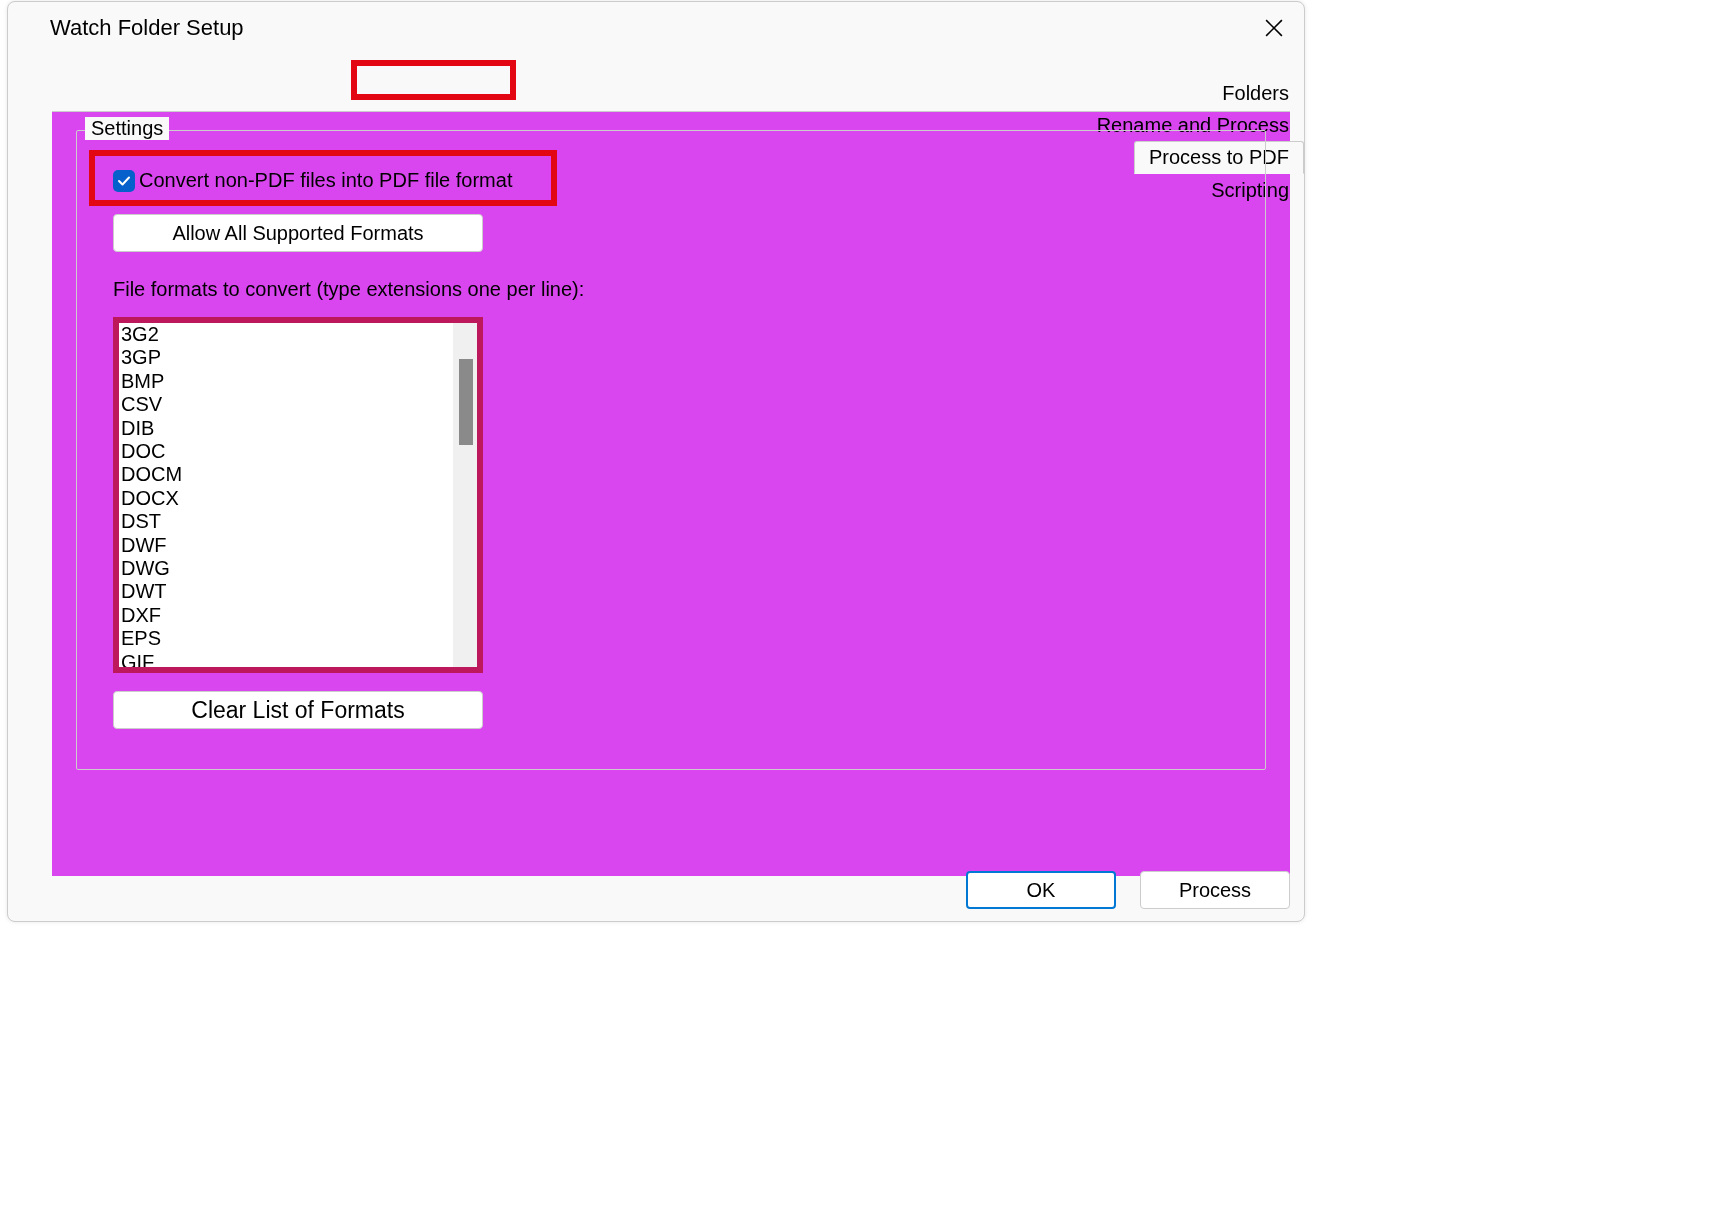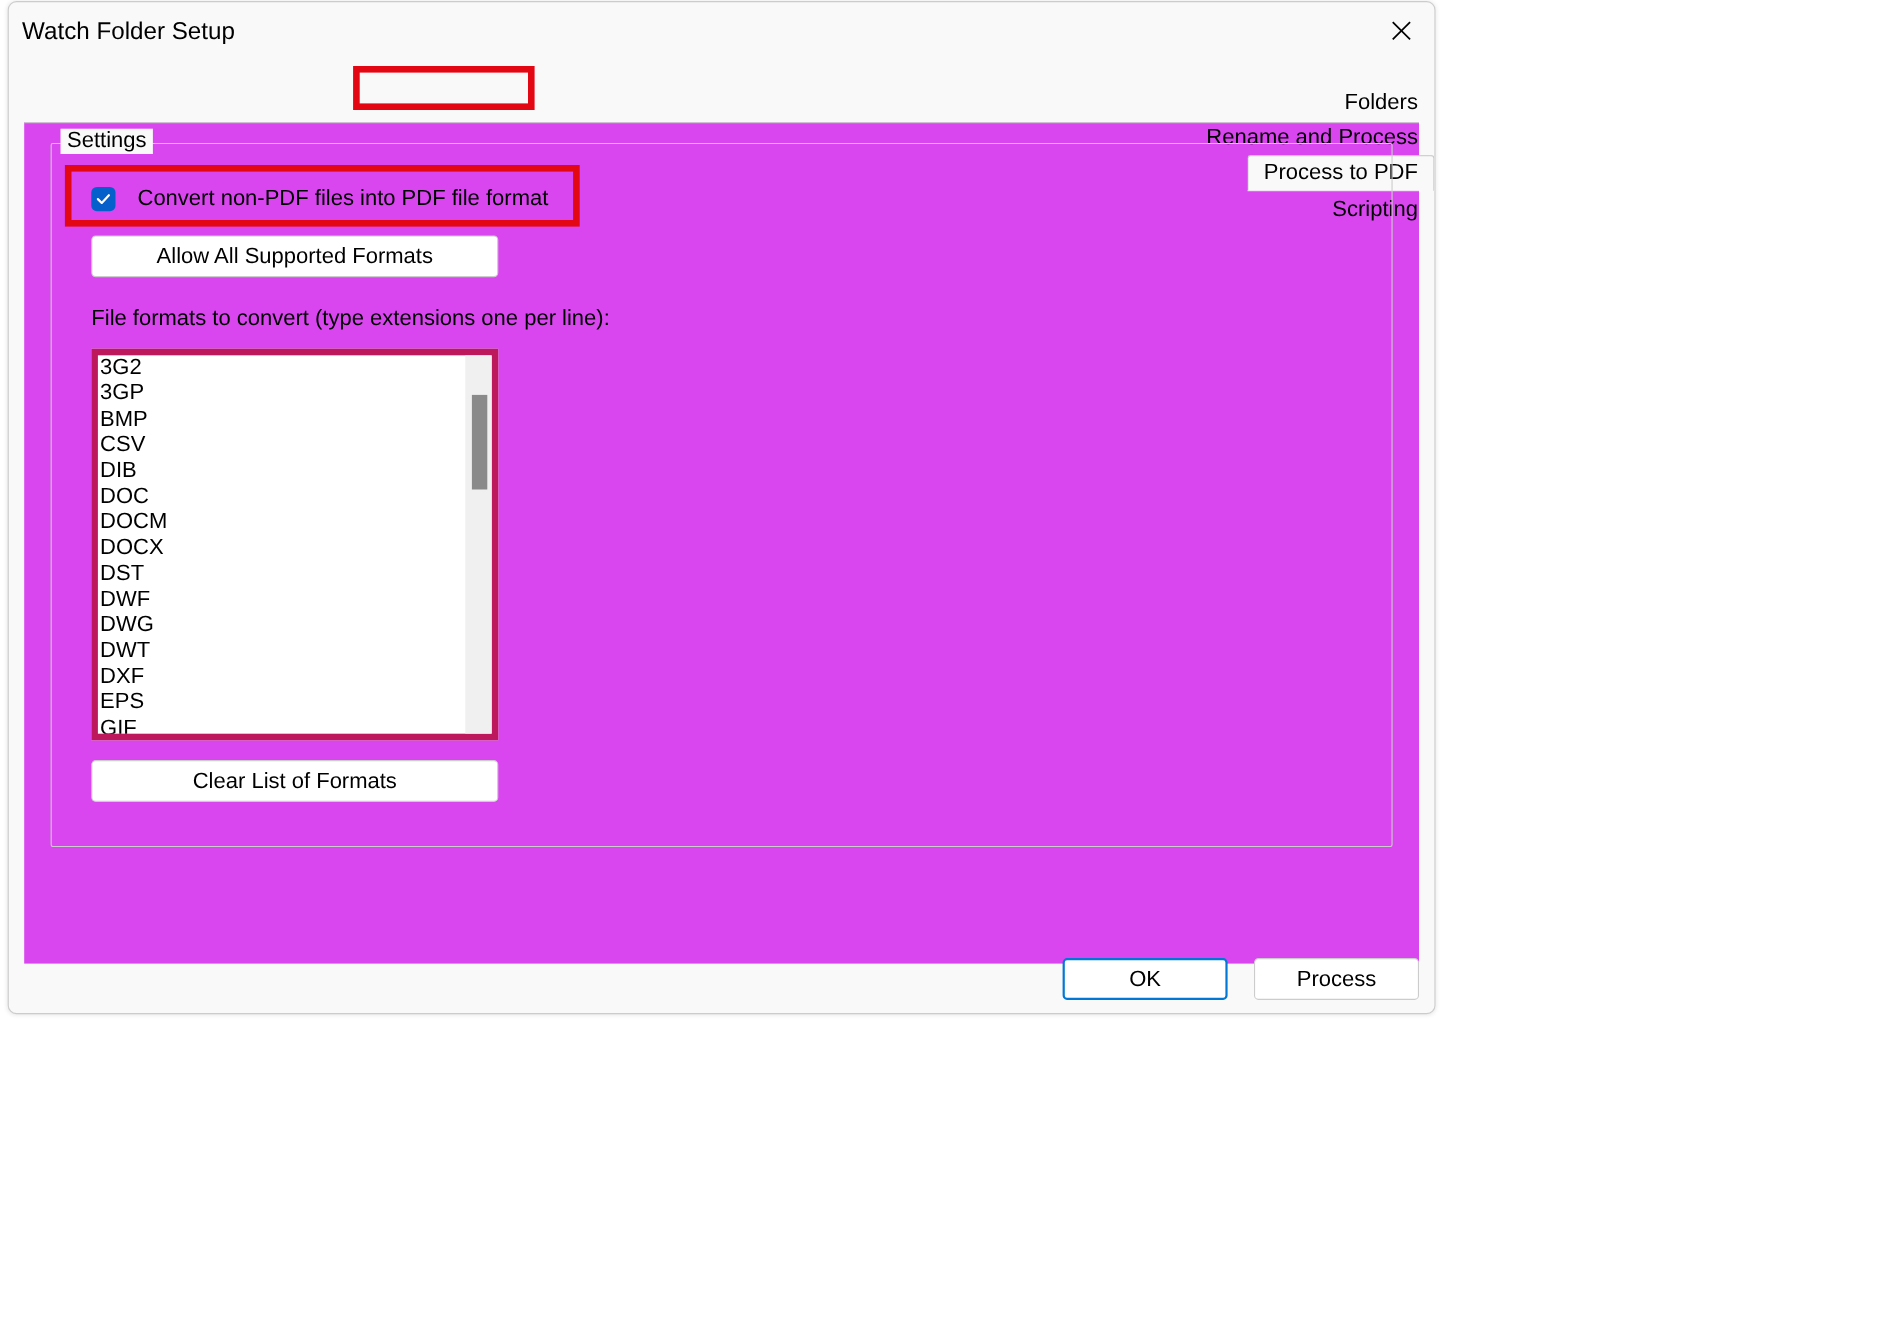--- a/index.html
+++ b/index.html
@@ -16,20 +16,21 @@
     .dialog {
       position: absolute;
       left: 7px;
       top: 1px;
       width: 1298px;
       height: 921px;
       background: #f9f9f9;
       border: 1px solid #cccccc;
       border-radius: 8px;
       box-shadow: 0 0 4px rgba(0,0,0,0.1);
+      padding-left: 30px;
     }
     .titlebar {
       display: flex;
       align-items: center;
       justify-content: space-between;
       padding: 4px 10px 0 12px;
       height: 48px;
     }
     .titlebar .title {
       font-size: 22px;
@@ -96,21 +97,21 @@
       top: -14px;
       left: 8px;
       background: #f9f9f9;
       padding: 0 6px;
       font-size: 20px;
     }
     .checkbox-row {
       display: flex;
       align-items: center;
       margin-top: 38px;
-      gap: 20px;
+      gap: 4px;
       position: relative;
     }
     .checkbox-hl {
       position: absolute;
       left: -24px;
       top: -19px;
       width: 468px;
       height: 56px;
       border: 6px solid #e30613;
       pointer-events: none;
@@ -187,21 +188,21 @@
       background: #8a8a8a;
       border-radius: 0;
     }
     .btn-clear {
       margin-top: 18px;
       width: 370px;
       height: 38px;
       background: #ffffff;
       border: 1px solid #cccccc;
       border-radius: 4px;
-      font-size: 20px;
+      font-size: 23px;
       color: #000;
       cursor: pointer;
       display: flex;
       align-items: center;
       justify-content: center;
     }
     .dialog-buttons {
       position: absolute;
       right: 14px;
       bottom: 12px;

